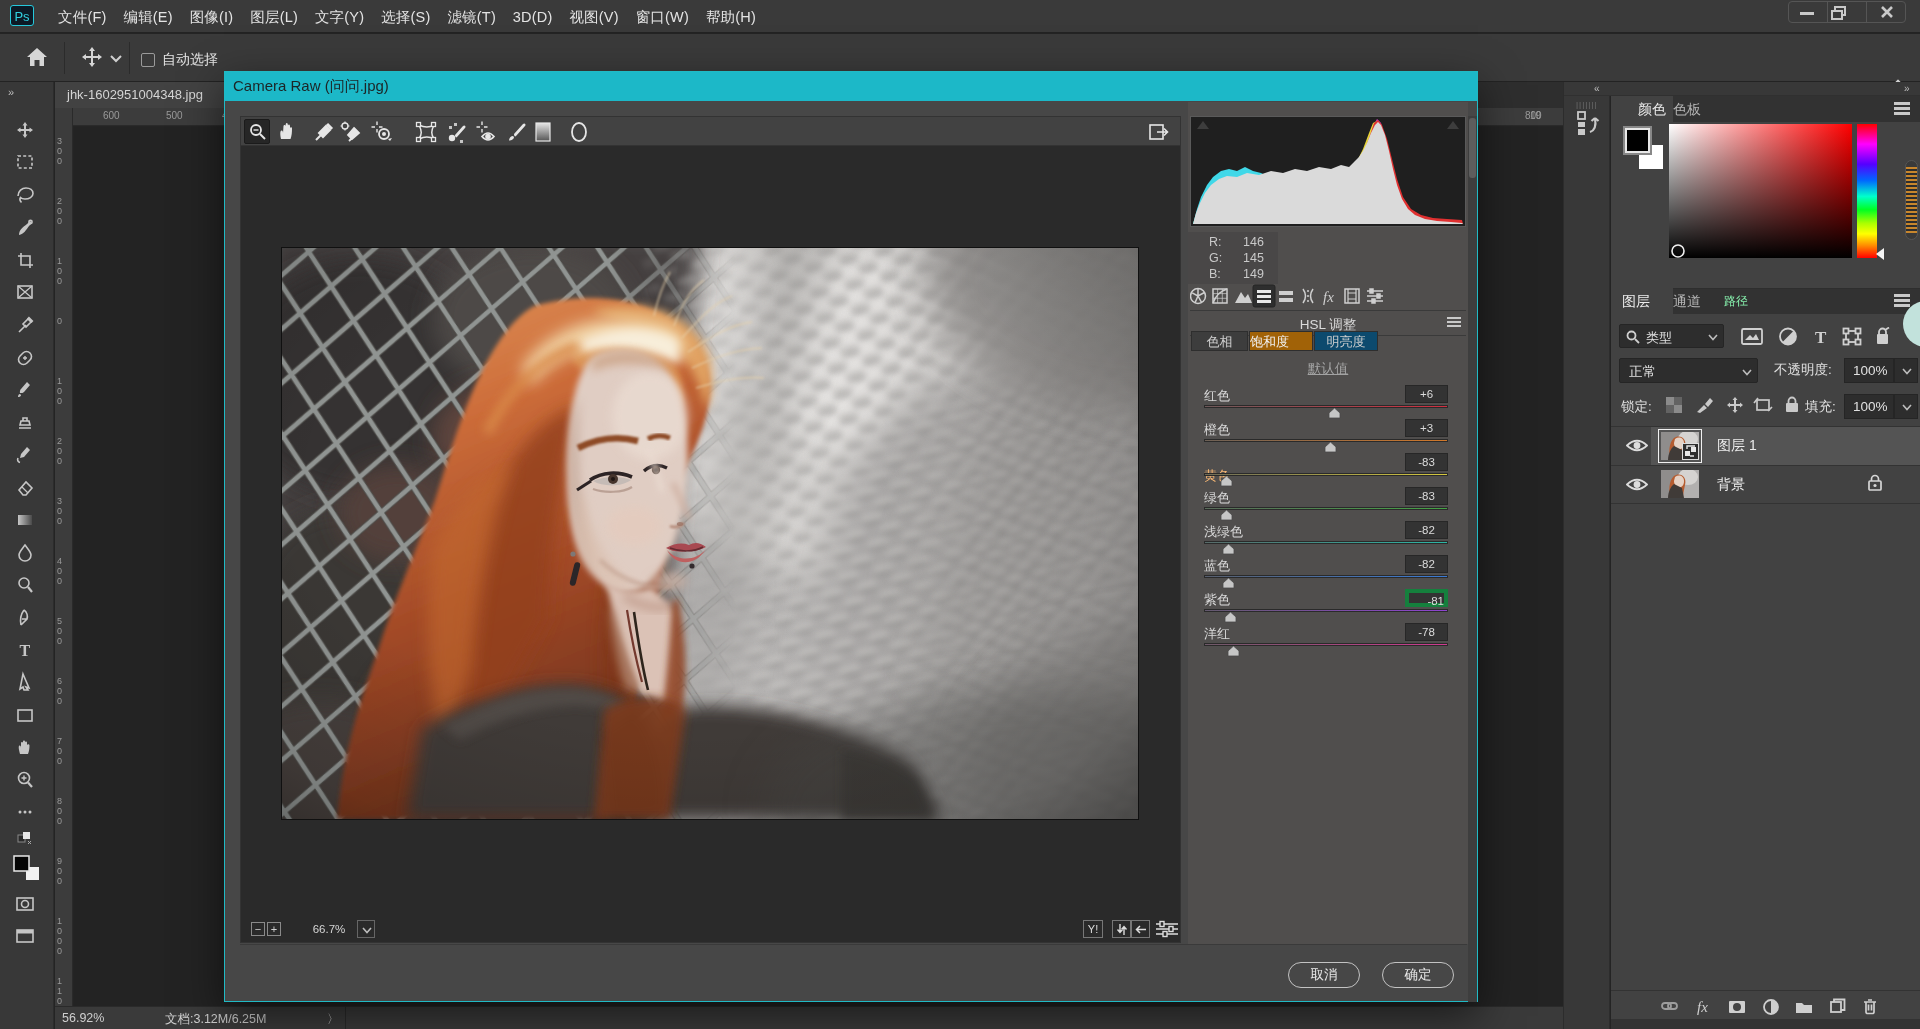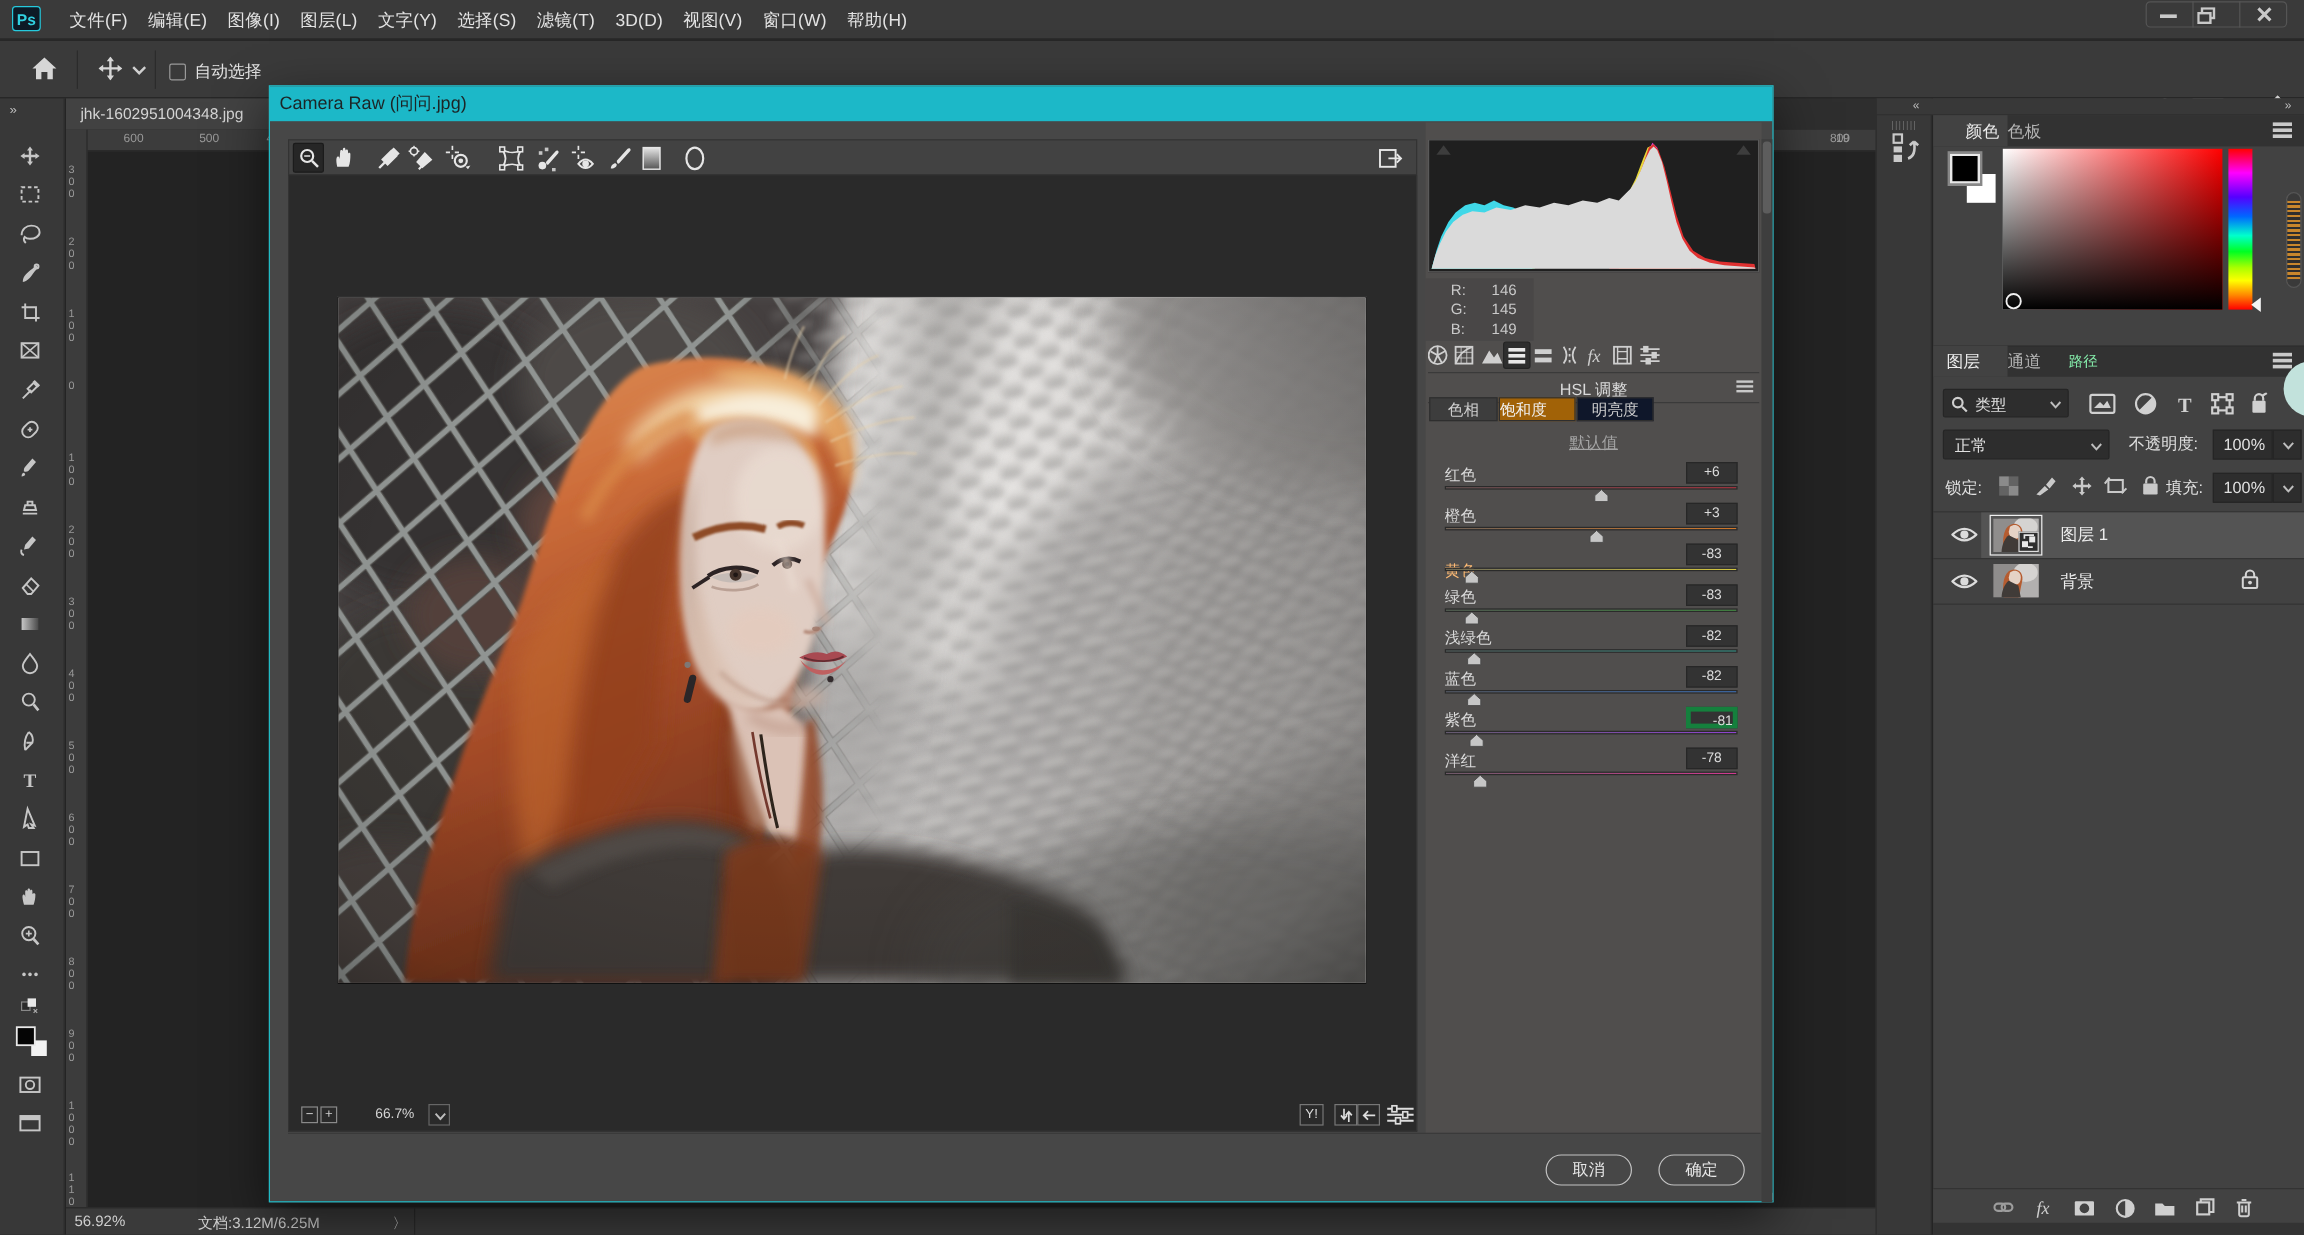--- a/index.html
+++ b/index.html
@@ -7,21 +7,21 @@
     font-family:"Liberation Sans", sans-serif; }
   .abs { position:absolute; }
   #app { position:relative; width:1920px; height:1029px; background:#242424; }
   .txt { color:#e3e3e3; }
 </style>
 </head>
 <body>
 <div id="app">
 
   <div class="abs" style="left:0;top:0;width:1920px;height:33px;background:#3a3a3a;border-bottom:1px solid #232323;">
-    <div class="abs" style="left:10px;top:5px;width:24px;height:21px;background:#0d1a26;border:1px solid #26c9dc;border-radius:3px;color:#31d0e0;font-size:13px;font-weight:bold;text-align:center;line-height:22px;">Ps</div>
+    <div class="abs" style="left:10px;top:5px;width:24px;height:21px;background:#0d1a26;border:1px solid #26c9dc;border-radius:3px;color:#31d0e0;font-size:13px;font-weight:normal;text-align:center;line-height:22px;">Ps</div>
     <div class="abs txt" style="left:58px;top:8px;font-size:14.5px;letter-spacing:0.2px;">文件(F)&nbsp;&nbsp;&nbsp;&nbsp;编辑(E)&nbsp;&nbsp;&nbsp;&nbsp;图像(I)&nbsp;&nbsp;&nbsp;&nbsp;图层(L)&nbsp;&nbsp;&nbsp;&nbsp;文字(Y)&nbsp;&nbsp;&nbsp;&nbsp;选择(S)&nbsp;&nbsp;&nbsp;&nbsp;滤镜(T)&nbsp;&nbsp;&nbsp;&nbsp;3D(D)&nbsp;&nbsp;&nbsp;&nbsp;视图(V)&nbsp;&nbsp;&nbsp;&nbsp;窗口(W)&nbsp;&nbsp;&nbsp;&nbsp;帮助(H)</div>
 
     <div class="abs" style="left:1788px;top:1px;width:118px;height:22px;border:1px solid #555;border-radius:4px;"></div>
     <div class="abs" style="left:1827px;top:1px;width:1px;height:22px;background:#555;"></div>
     <div class="abs" style="left:1866px;top:1px;width:1px;height:22px;background:#555;"></div>
     <div class="abs" style="left:1800px;top:12px;width:14px;height:3px;background:#c9c9c9;"></div>
     <svg class="abs" style="left:1831px;top:6px;" width="16" height="14" viewBox="0 0 16 14">
         <rect x="4" y="1" width="10" height="8" fill="none" stroke="#c9c9c9" stroke-width="2"></rect>
         <rect x="1" y="5" width="10" height="8" fill="#3a3a3a" stroke="#c9c9c9" stroke-width="2"></rect>
       </svg>
@@ -771,21 +771,21 @@
           <rect x="182" y="15" width="3" height="4" fill="#cfcfcf"></rect>
         </g>
       </svg>
     <div class="abs" style="left:965px;top:238px;width:276px;height:1px;background:#3a3a3a;"></div>
     <div class="abs" style="left:965px;top:244px;width:276px;text-align:center;color:#dadada;font-size:13.5px;">HSL 调整</div>
     <div class="abs" style="left:1222px;top:245px;width:14px;height:2px;background:#c9c9c9;box-shadow:0 4px #c9c9c9, 0 8px #c9c9c9;"></div>
     <div class="abs" style="left:965px;top:263px;width:276px;height:1px;background:#3a3a3a;"></div>
 
     <div class="abs" style="left:966px;top:259px;width:57px;height:20px;background:#3d3d3d;border:1px solid #2e2e2e;color:#cfcfcf;font-size:13px;text-align:center;line-height:19px;">色相</div>
     <div class="abs" style="left:1024px;top:259px;width:64px;height:20px;background:#a16207;border:1px solid #2e2e2e;color:#f0f0f0;font-size:13px;text-align:left;line-height:19px;">饱和度</div>
-    <div class="abs" style="left:1089px;top:259px;width:64px;height:20px;background:#0f172a;border:1px solid #2e2e2e;color:#cfcfcf;font-size:13px;text-align:center;line-height:19px;">明亮度</div>
+    <div class="abs" style="left:1089px;top:259px;width:64px;height:20px;background:#0c4a6e;border:1px solid #2e2e2e;color:#cfcfcf;font-size:13px;text-align:center;line-height:19px;">明亮度</div>
 
     <div class="abs" style="left:965px;top:288px;width:276px;text-align:center;color:#a3a3a3;font-size:13.5px;"><span style="text-decoration:underline;">默认值</span></div>
 
     <div id="sliders">
     <div class="abs" style="left:979px;top:315px;color:#dadada;font-size:13px;">红色</div>
     <div class="abs" style="left:1180px;top:313px;width:43px;height:18px;background:#333333;border:1px solid #272727;color:#dcdcdc;font-size:11.5px;text-align:center;line-height:17px;">+6</div>
     <div class="abs" style="left:979px;top:333px;width:244px;height:3px;border:1px solid #2a2a2a;background:linear-gradient(to right,#6e5a5a,#d22f40);"></div>
     <svg class="abs" style="left:1103px;top:336px;" width="13" height="11" viewBox="0 0 13 11">
           <path d="M6.5 0 L12 5 L12 10 L1 10 L1 5 Z" fill="#c6c6c6" stroke="#4a4a4a" stroke-width="0.8"></path>
         </svg>

